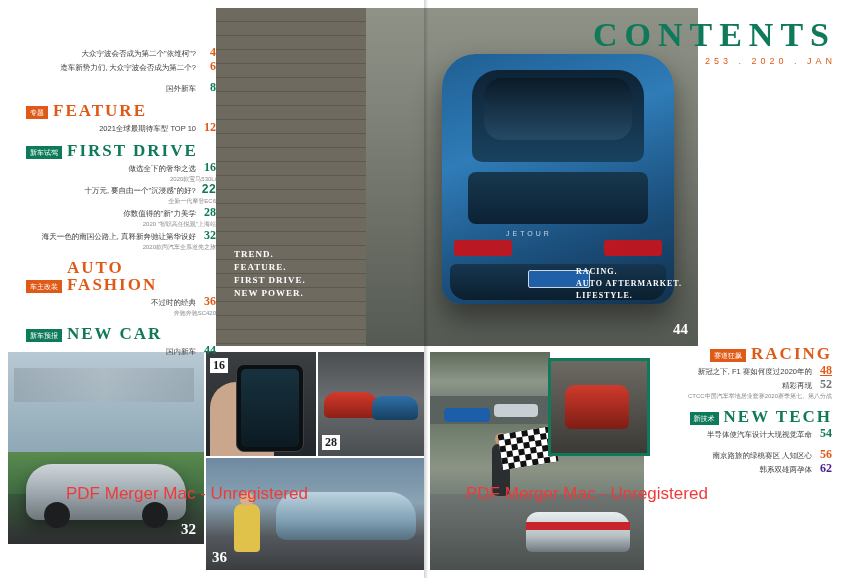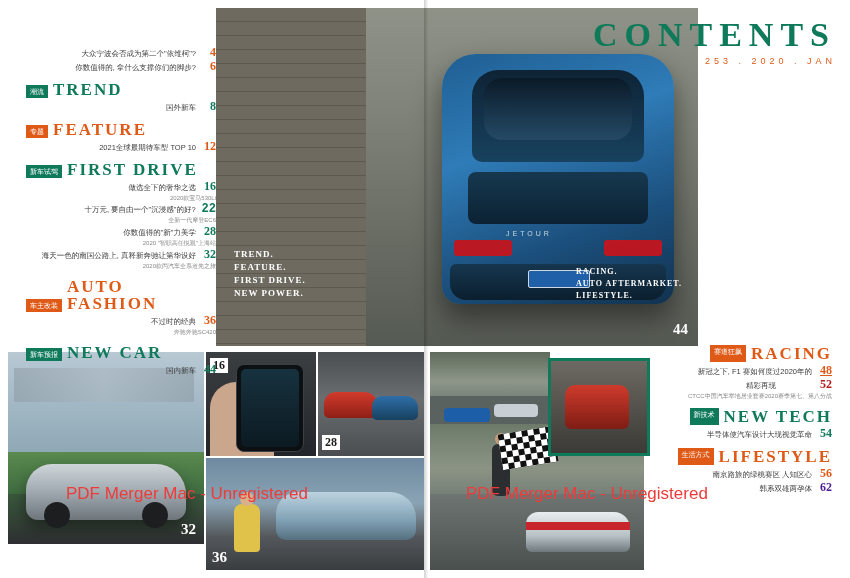--- a/index.html
+++ b/index.html
@@ -29,21 +29,21 @@
     letter-spacing:2px;}
   .entries{margin-top:2px;}
   .entry{display:flex;justify-content:flex-end;align-items:baseline;gap:6px;
     font-size:7.5px;color:#3b3b3b;line-height:12px;}
   .entry .t{text-align:right;}
   .entry .p{font-family:"Liberation Serif",serif;font-weight:bold;font-size:12px;min-width:14px;text-align:right;}
   .sub{font-size:6px;color:#8a8a8a;text-align:right;line-height:9px;}
 
   
   .toc-right{position:absolute;right:18px;top:345px;width:195px;z-index:20;text-align:right;}
-  .sec-head-r{display:flex;gap:5px;justify-content:flex-end;}
+  .sec-head-r{display:flex;align-items:flex-end;gap:5px;justify-content:flex-end;}
 
   
   .ph{position:absolute;overflow:hidden;}
 
   
   #hero{left:216px;top:8px;width:482px;height:338px;z-index:5;}
   .hero-bg{position:absolute;inset:0;
     background:
       linear-gradient(180deg,#3d4b52 0%,#4e5a5e 18%,#6b6f68 45%,#59636a 75%,#3f4a50 100%);}
   .wall{position:absolute;left:0;top:0;width:150px;height:338px;
@@ -237,30 +237,26 @@
   </div>
 
   <div class="toc" id="tocL">
       <div class="sec">
         <div class="entries">
           <div class="entry">
             <span class="t">大众宁波会否成为第二个"依维柯"?</span>
             <span class="p" style="color: rgb(224, 90, 23);">4</span>
           </div>
           <div class="entry">
-            <span class="t">你数值得的, 拿什么支撑你们的脚步?</span>
+            <span class="t">造车新势力们, 大众宁波会否成为第二个?</span>
             <span class="p" style="color: rgb(224, 90, 23);">6</span>
           </div>
         </div>
       </div>
       <div class="sec">
-        <div class="sec-head">
-          <span class="tagbox" style="background: rgb(15, 122, 90);">潮流</span>
-          <span class="sec-name" style="color: rgb(15, 122, 90);">TREND</span>
-        </div>
         <div class="entries">
           <div class="entry">
             <span class="t">国外新车</span>
             <span class="p" style="color: rgb(15, 122, 90);">8</span>
           </div>
         </div>
       </div>
       <div class="sec">
         <div class="sec-head">
           <span class="tagbox" style="background: rgb(224, 90, 23);">专题</span>
@@ -334,42 +330,38 @@
           <span class="tagbox" style="background: rgb(224, 90, 23);">赛道狂飙</span>
           <span class="sec-name" style="color: rgb(224, 90, 23);">RACING</span>
         </div>
         <div class="entries">
           <div class="entry">
             <span class="t">新冠之下, F1 赛如何度过2020年的</span>
             <span class="p" style="color: rgb(224, 90, 23); text-decoration: underline;">48</span>
           </div>
           <div class="entry">
             <span class="t">精彩再现</span>
-            <span class="p" style="color: #b91c1c; margin-left: 36px;">52</span>
+            <span class="p" style="color: #737373;">52</span>
           </div>
           <div class="sub">CTCC中国汽车举地居业套赛2020赛季第七、第八分战</div>
         </div>
       </div>
       <div class="sec">
         <div class="sec-head-r">
           <span class="tagbox" style="background: rgb(15, 122, 90);">新技术</span>
           <span class="sec-name" style="color: rgb(15, 122, 90);">NEW TECH</span>
         </div>
         <div class="entries">
           <div class="entry">
             <span class="t">半导体使汽车设计大现视觉革命</span>
             <span class="p" style="color: rgb(15, 122, 90);">54</span>
           </div>
         </div>
       </div>
       <div class="sec">
-        <div class="sec-head-r">
-          <span class="tagbox" style="background: rgb(224, 90, 23);">生活方式</span>
-          <span class="sec-name" style="color: rgb(224, 90, 23);">LIFESTYLE</span>
-        </div>
         <div class="entries">
           <div class="entry">
             <span class="t">南京路旅的绿桃赛区 人知区心</span>
             <span class="p" style="color: rgb(224, 90, 23);">56</span>
           </div>
           <div class="entry">
             <span class="t">韩系双雄两孕体</span>
             <span class="p" style="color: #4c1d95; text-align: right;">62</span>
           </div>
         </div>

